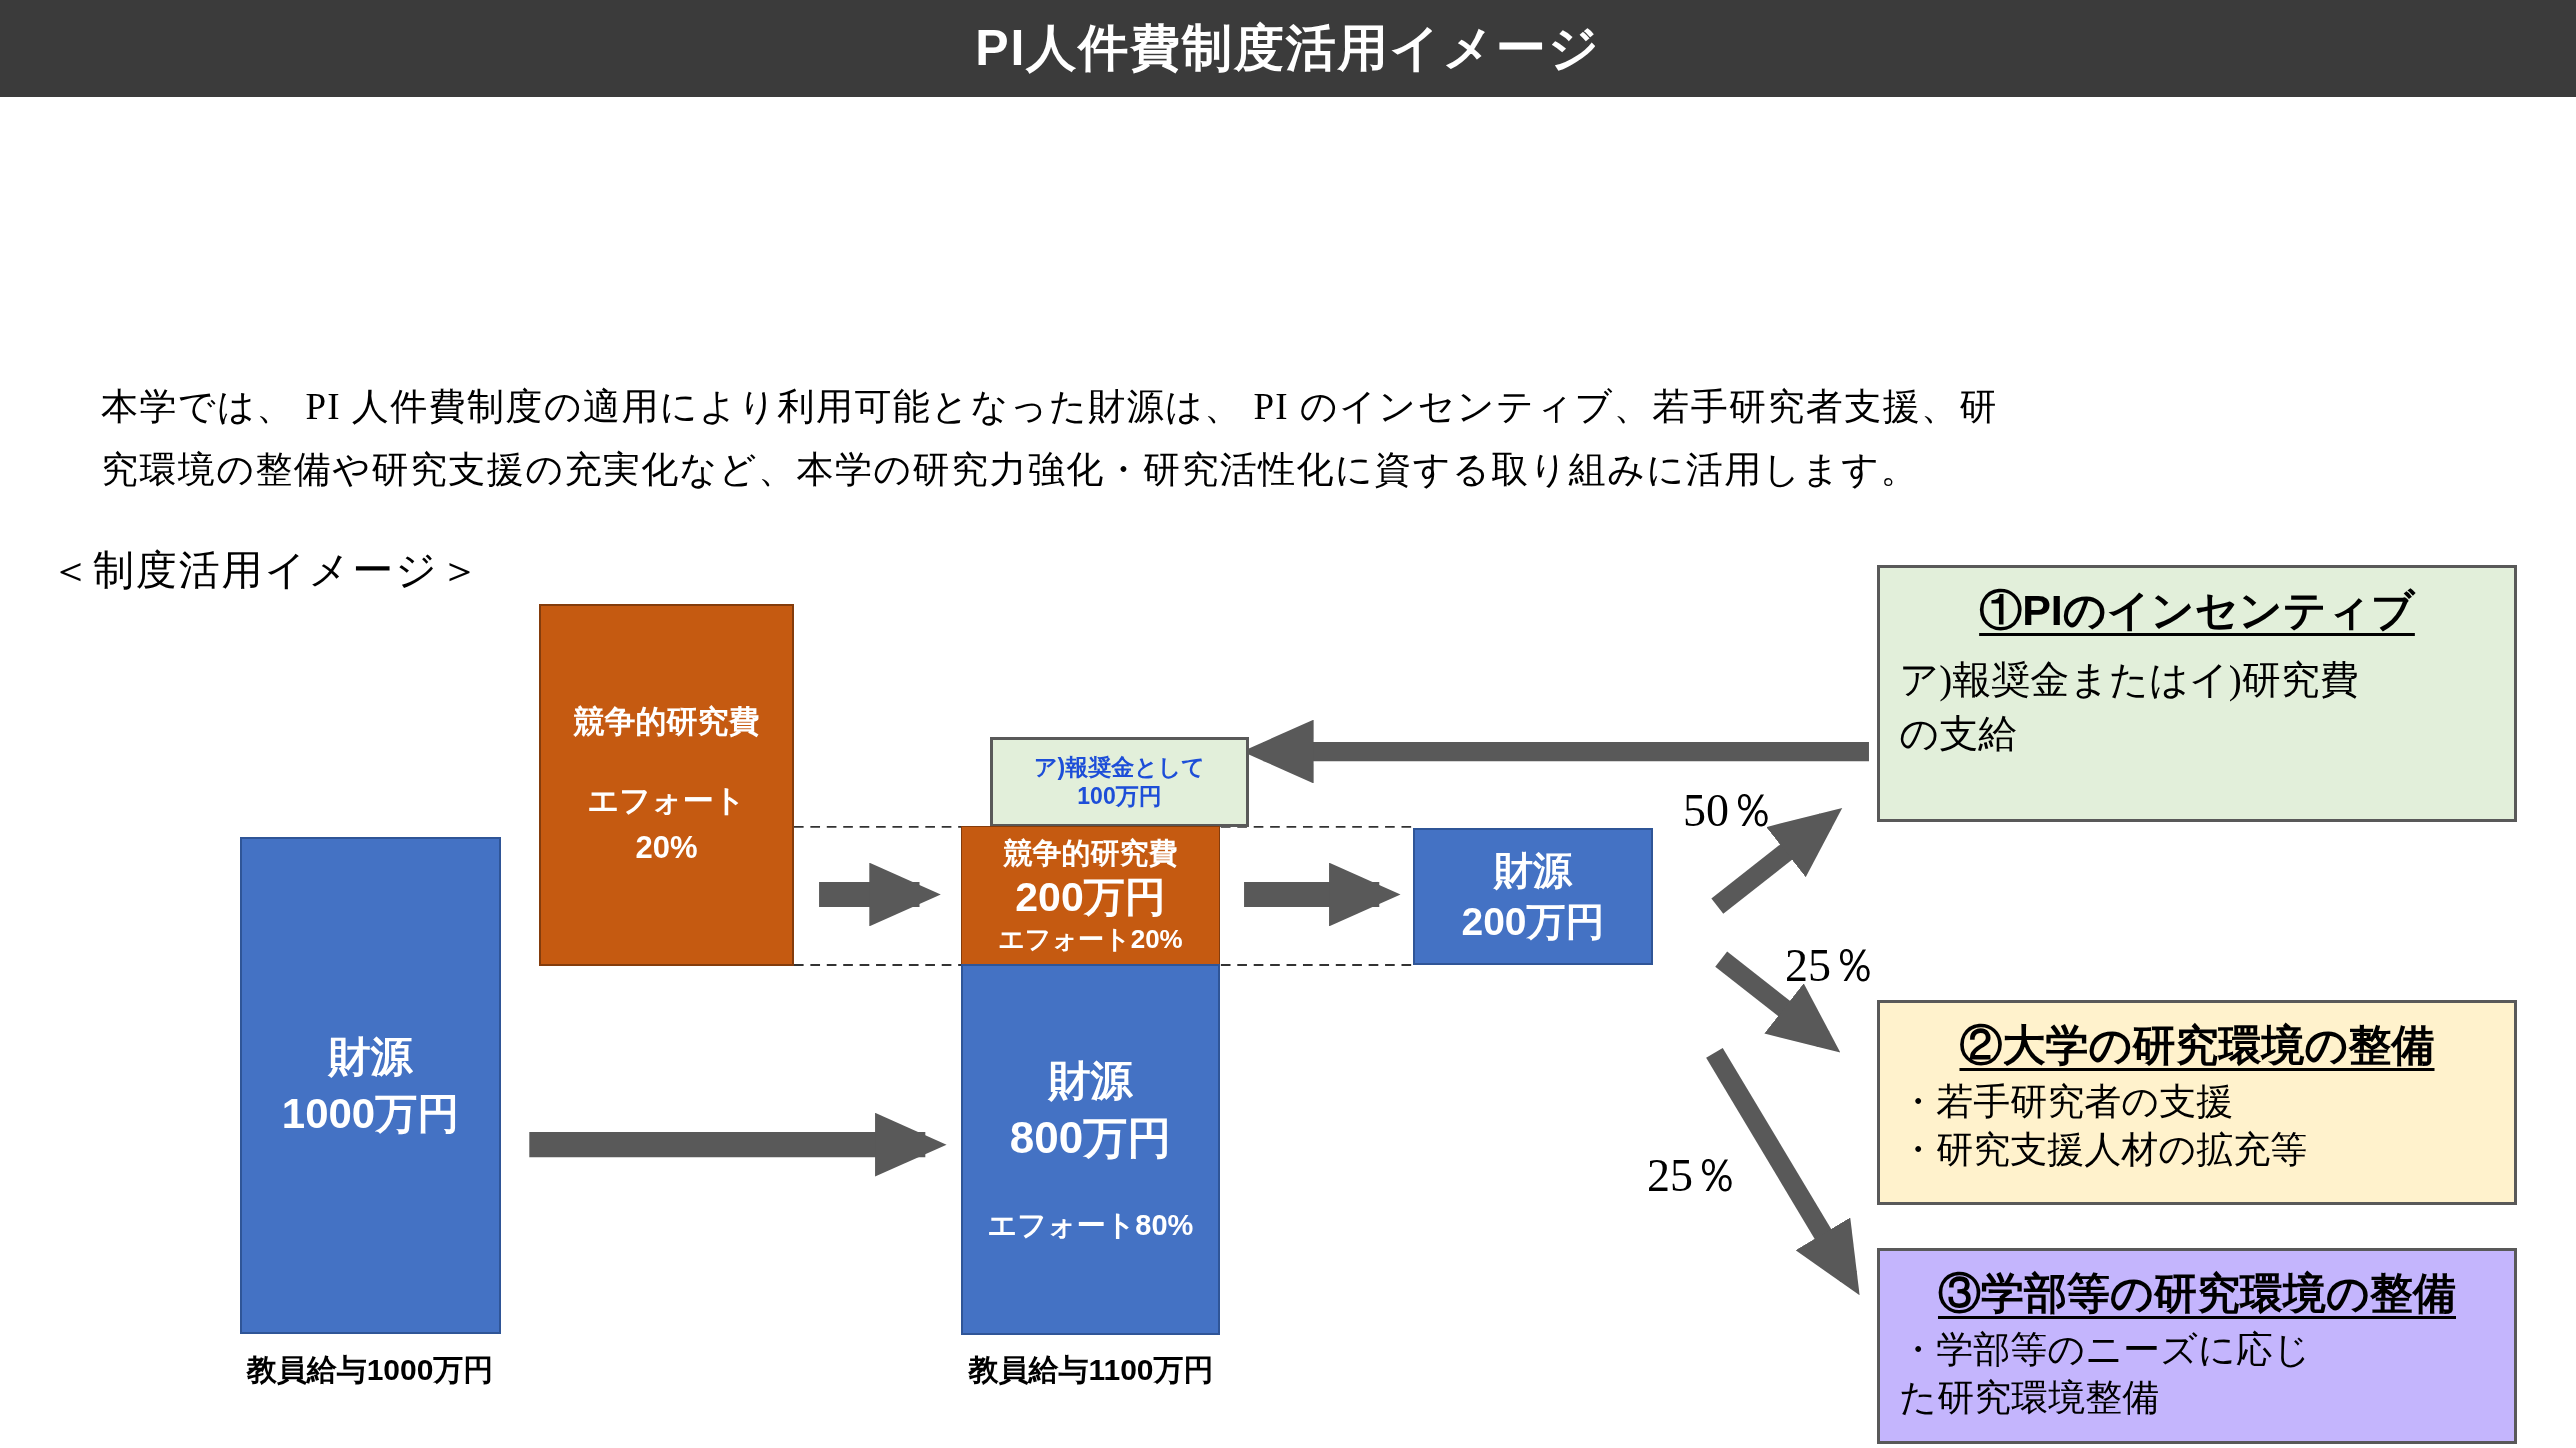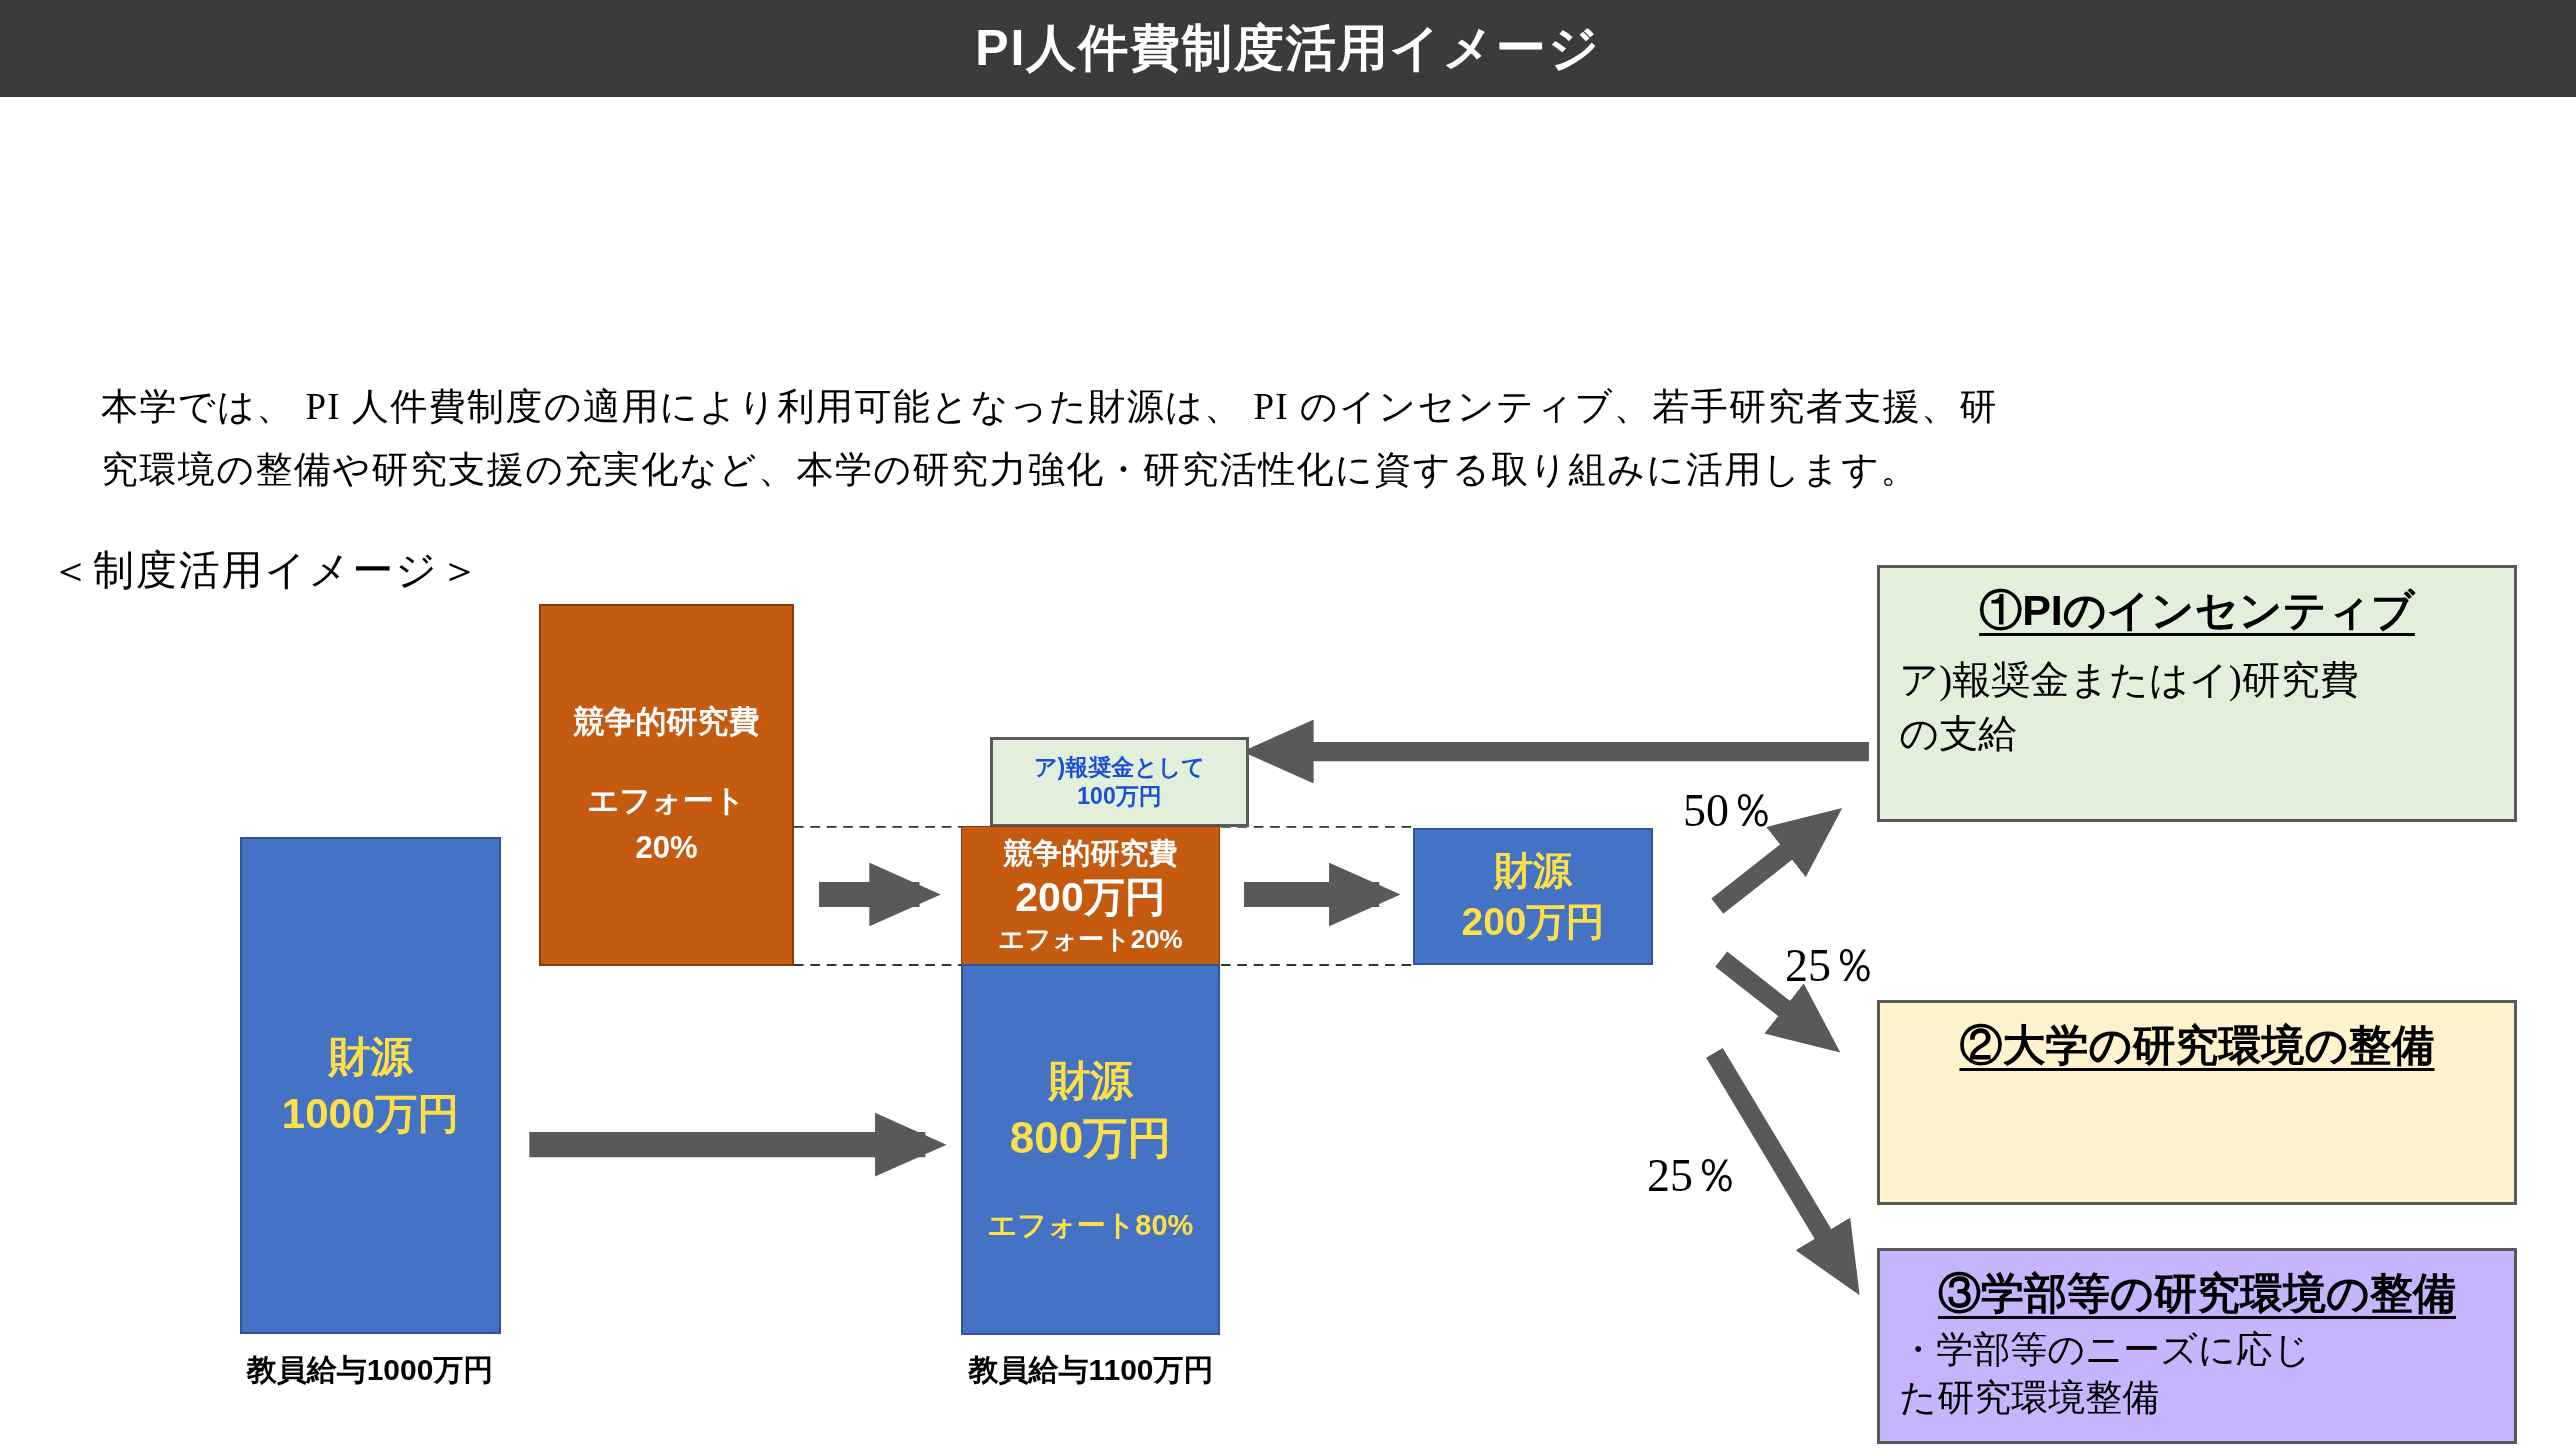--- a/index.html
+++ b/index.html
@@ -41,21 +41,21 @@
   svg.overlay{position:absolute;left:0;top:0;z-index:0;}
   .dash{stroke:#333333;stroke-width:2;stroke-dasharray:10 7;fill:none;}
   .arrow{stroke:#595959;stroke-width:26;marker-end:url(#ah);}
   .arrow.thin{stroke-width:20;}
   
   .dbox{
     position:absolute;z-index:1;box-sizing:border-box;
     display:flex;flex-direction:column;align-items:center;justify-content:center;
     text-align:center;
   }
-  .blue{background:#4472c4;border:2.9px solid #2f5597;color:#fde047;font-weight:bold;text-align:center;}
+  .blue{background:#4472c4;border:2.9px solid #2f5597;color:#ffffff;font-weight:bold;text-align:center;}
   .orange{background:#c55a11;border:2.9px solid #843c0c;color:#ffffff;font-weight:bold;}
   .box-left-source{left:240px;top:837px;width:261px;height:497px;font-size:42px;line-height:1.35;}
   .box-competitive{left:539px;top:604px;width:255px;height:362px;font-size:31px;line-height:1.5;}
   .box-competitive .big-gap{margin-top:33px;}
   .box-reward{
     left:990px;top:737px;width:259px;height:90px;
     background:#e2efda;border:3.9px solid #595959;color:#1d4ed8;
     font-weight:bold;font-size:23px;line-height:1.25;
   }
   .box-mid-competitive{left:961px;top:826px;width:259px;height:139px;border-width:1.9px;}
@@ -174,20 +174,22 @@
   <div class="pct pct-25a">25％</div>
   <div class="pct pct-25b">25％</div>
 
   <div class="outcome outcome-1">
     <div class="o-title">①PIのインセンティブ</div>
     <div class="o-body">ア)報奨金またはイ)研究費
 の支給</div>
   </div>
   <div class="outcome outcome-2">
     <div class="o-title">②大学の研究環境の整備</div>
+    <div class="o-body">・若手研究者の支援
+・研究支援人材の拡充等</div>
   </div>
   <div class="outcome outcome-3">
     <div class="o-title">③学部等の研究環境の整備</div>
     <div class="o-body">・学部等のニーズに応じ
 た研究環境整備</div>
   </div>
 
 </div>
 
 

